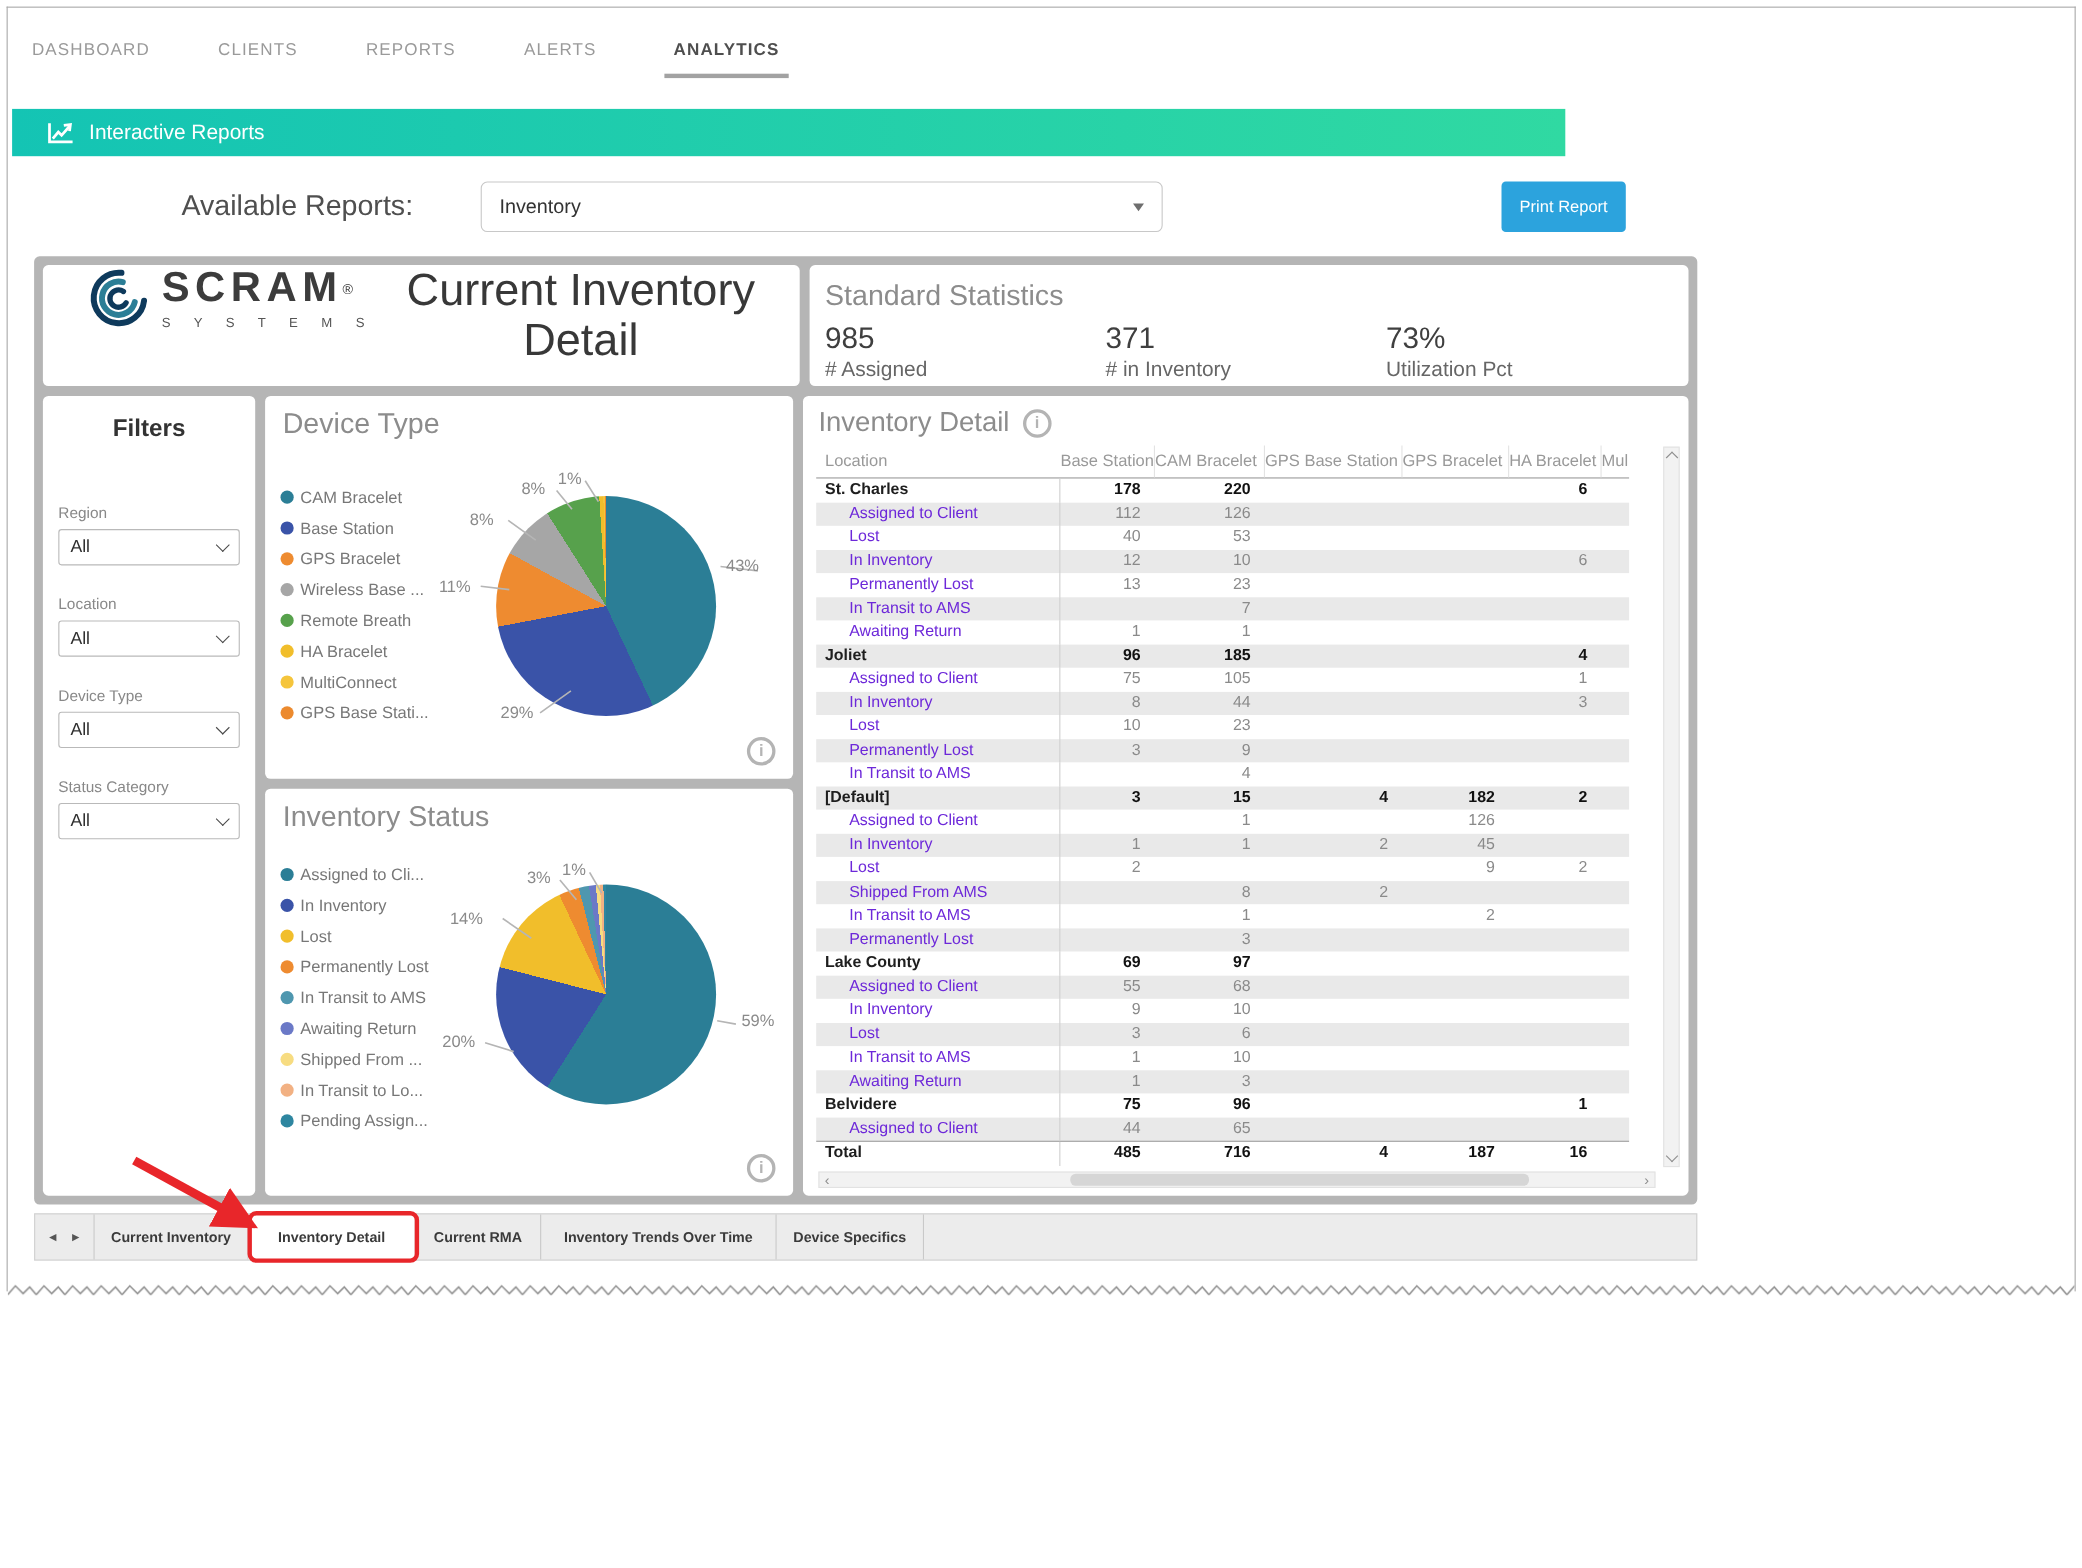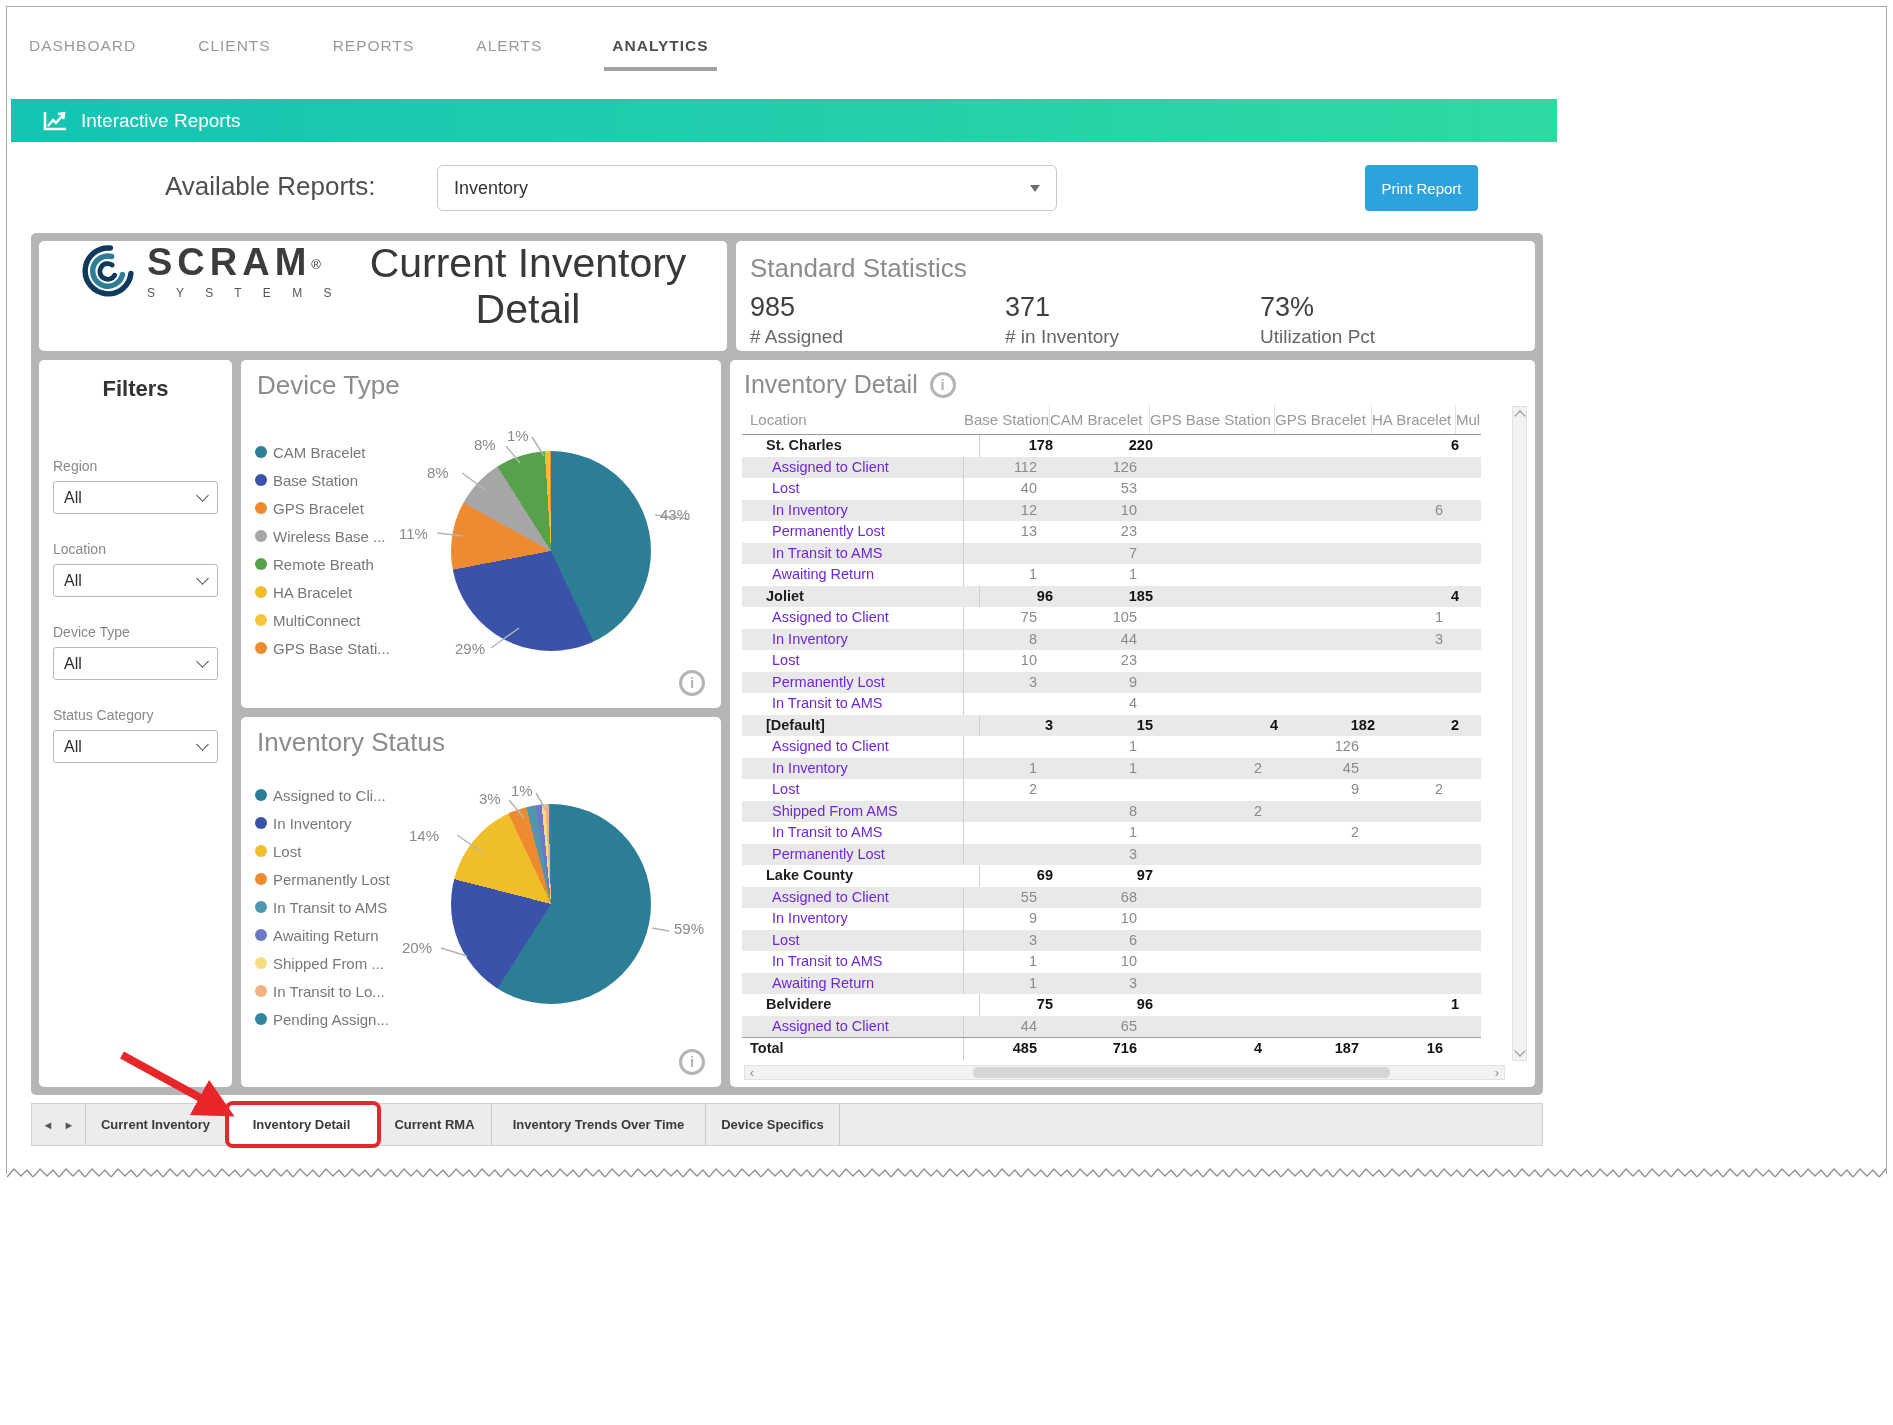--- a/index.html
+++ b/index.html
@@ -5,21 +5,21 @@
   * { box-sizing: border-box; margin: 0; padding: 0; }
   body { width:1893px; height:1425px; background:#fff; font-family:"Liberation Sans", sans-serif; position:relative; }
   .app { position:absolute; left:6px; top:6px; width:1881px; height:1168px; border:1px solid #a9a9a9; border-bottom:none; background:#fff; }
 
   
   .nav { display:flex; align-items:flex-start; padding:30px 0 0 22px; height:86px; }
   .nav-item { font-size:15.5px; letter-spacing:1px; color:#9a9a9a; margin-right:62px; cursor:pointer; padding-bottom:12px; }
   .nav-item.active { color:#4e4e4e; font-weight:700; border-bottom:4px solid #a2a2a2; padding-left:8px; padding-right:8px; }
 
   
-  .banner { position:absolute; left:4px; top:92px; width:1546px; height:43px;
+  .banner { position:absolute; left:4px; top:92px; width:1412px; height:43px;
     background:linear-gradient(to right,#14c4b4,#30d9a2); display:flex; align-items:center; padding-left:32px; }
   .banner-title { color:#fff; font-size:19px; margin-left:14px; }
 
   
   .toolbar { position:absolute; left:0; top:150px; width:1560px; height:70px; }
   .toolbar-label { position:absolute; left:158px; top:14px; font-size:26px; color:#4f4f4f; }
   .report-select { position:absolute; left:430px; top:8px; width:620px; height:46px; border:1px solid #c8c8c8; border-radius:6px;
     display:flex; align-items:center; padding:0 16px; font-size:18px; color:#333; cursor:pointer; background:#fff; }
   .report-select .grow { flex:1; }
   .caret-down { width:0; height:0; border-left:5px solid transparent; border-right:5px solid transparent; border-top:7px solid #6e6e6e; }
@@ -88,21 +88,21 @@
   .thead, .tr { display:flex; width:739px; }
   .thead { border-bottom:1px solid #9a9a9a; }
   .th { font-size:15px; color:#999; padding:6px 12px 6px 0; text-align:right; white-space:nowrap; overflow:hidden; }
   .th.c0 { text-align:left; padding-left:8px; }
   .th.c2,.th.c3,.th.c4,.th.c5,.th.c6 { border-left:1px solid #e3e3e3; }
   .c0{width:222px;} .c1{width:85px;} .c2{width:100px;} .c3{width:125px;} .c4{width:97px;} .c5{width:84px;} .c6{width:26px;}
   .tbody .tr:nth-child(even) { background:#e9e9e9; }
   .td { height:21.5px; line-height:21.5px; font-size:14.5px; color:#8a8a8a; white-space:nowrap; overflow:hidden; }
   .td.loc { color:#6d28d9; padding-left:8px; border-right:1px solid #cfcfcf; }
   .td.n { text-align:right; padding-right:12px; }
-  .tr.sec .loc { color:#1e1e1e; font-weight:700;margin-left:16px; }
+  .tr.sec .loc { color:#1e1e1e; font-weight:700; }
   .tr.sec .n, .tr.total .n { color:#111; font-weight:700; }
   .tr.sub .loc { padding-left:30px; }
   .tr.total .loc { color:#1e1e1e; font-weight:700; }
   .tr.total { border-top:1px solid #9a9a9a; }
 
   .vscroll { position:absolute; right:8px; top:46px; bottom:26px; width:15px; background:#f2f2f2; border:1px solid #e2e2e2; }
   .vscroll .vchev { position:absolute; left:3px; width:8px; height:8px; border-right:1.5px solid #8e8e8e; border-bottom:1.5px solid #8e8e8e; }
   .vchev.up { top:5px; transform:rotate(-135deg); }
   .vchev.down { bottom:5px; transform:rotate(45deg); }
   .hscroll { position:absolute; left:14px; right:30px; bottom:7px; height:15px; background:#f2f2f2; border:1px solid #e2e2e2; }

